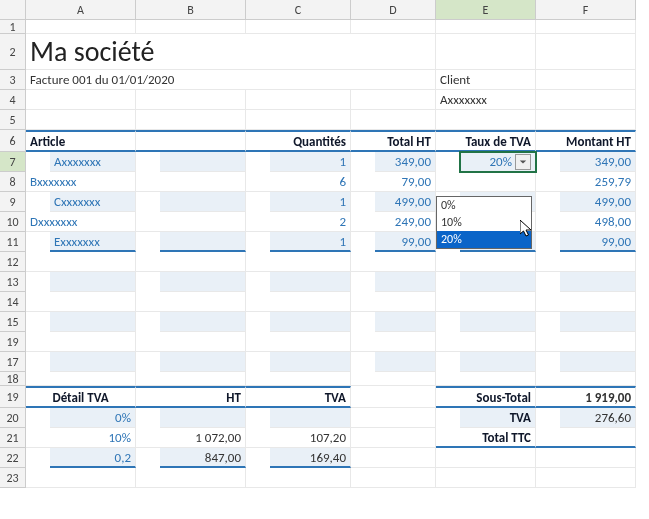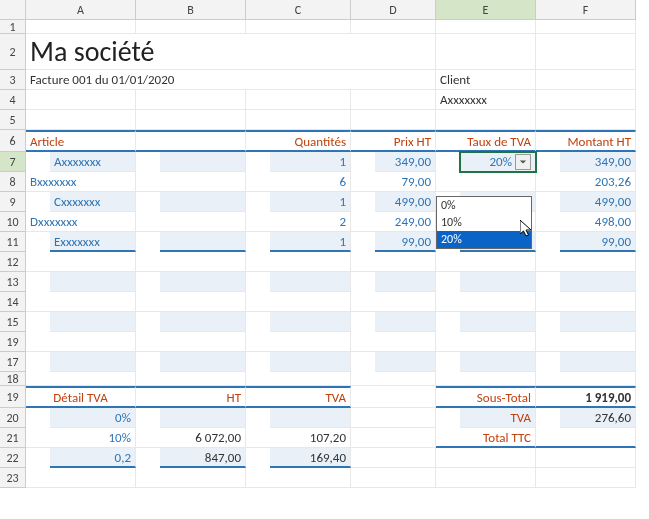--- a/index.html
+++ b/index.html
@@ -54,22 +54,22 @@
     align-items: center;
     height: 20px;
   }
   .cell.tall { height: 36px; }
   .cell.med { height: 22px; }
   .title {
     font-size: 28px;
     color: #222;
   }
   .hdr {
-    color: #c2410c;
-    font-weight: normal;
+    color: #0f172a;
+    font-weight: bold;
   }
   .blue-top { border-top: 2px solid #2e75b6; }
   .blue-bot { border-bottom: 2px solid #2e75b6 !important; }
   .alt { background: #e9f0f7; margin-left: 24px; }
   .num { justify-content: flex-end; color: #2e75b6; }
   .txt { color: #2e75b6; }
   .r { justify-content: flex-end; }
   .c { justify-content: center; }
   .bold { font-weight: bold; }
   .black { color: #333; }
@@ -159,21 +159,21 @@
   <div class="cell"></div>
   <div class="cell"></div>
   <div class="cell"></div>
   <div class="cell"></div>
   <div class="cell"></div>
 
   <div class="row-header" style="height:22px">6</div>
   <div class="cell med hdr blue-top blue-bot">Article</div>
   <div class="cell med hdr blue-top blue-bot"></div>
   <div class="cell med hdr blue-top blue-bot r">Quantités</div>
-  <div class="cell med hdr blue-top blue-bot r">Prix HT</div>
+  <div class="cell med hdr blue-top blue-bot r">Total HT</div>
   <div class="cell med hdr blue-top blue-bot r">Taux de TVA</div>
   <div class="cell med hdr blue-top blue-bot r">Montant HT</div>
 
   <div class="row-header active">7</div>
   <div class="cell alt txt">Axxxxxxx</div>
   <div class="cell alt"></div>
   <div class="cell alt num">1</div>
   <div class="cell alt num">349,00</div>
   <div class="cell alt num selected">
     <span style="flex:1;text-align:right">20%</span>
@@ -184,21 +184,21 @@
     </span>
   </div>
   <div class="cell alt num">349,00</div>
 
   <div class="row-header">8</div>
   <div class="cell txt">Bxxxxxxx</div>
   <div class="cell"></div>
   <div class="cell num">6</div>
   <div class="cell num">79,00</div>
   <div class="cell num"></div>
-  <div class="cell num">203,26</div>
+  <div class="cell num">259,79</div>
 
   <div class="row-header">9</div>
   <div class="cell alt txt">Cxxxxxxx</div>
   <div class="cell alt"></div>
   <div class="cell alt num">1</div>
   <div class="cell alt num">499,00</div>
   <div class="cell alt num"></div>
   <div class="cell alt num">499,00</div>
 
   <div class="row-header">10</div>
@@ -284,21 +284,21 @@
   <div class="row-header">20</div>
   <div class="cell alt num">0%</div>
   <div class="cell alt num"></div>
   <div class="cell alt num"></div>
   <div class="cell"></div>
   <div class="cell alt hdr r">TVA</div>
   <div class="cell alt r black">276,60</div>
 
   <div class="row-header">21</div>
   <div class="cell num">10%</div>
-  <div class="cell num black">6 072,00</div>
+  <div class="cell num black">1 072,00</div>
   <div class="cell num black">107,20</div>
   <div class="cell"></div>
   <div class="cell hdr blue-bot r">Total TTC</div>
   <div class="cell blue-bot r black"></div>
 
   <div class="row-header">22</div>
   <div class="cell alt num blue-bot">0,2</div>
   <div class="cell alt num black blue-bot">847,00</div>
   <div class="cell alt num black blue-bot">169,40</div>
   <div class="cell"></div>

